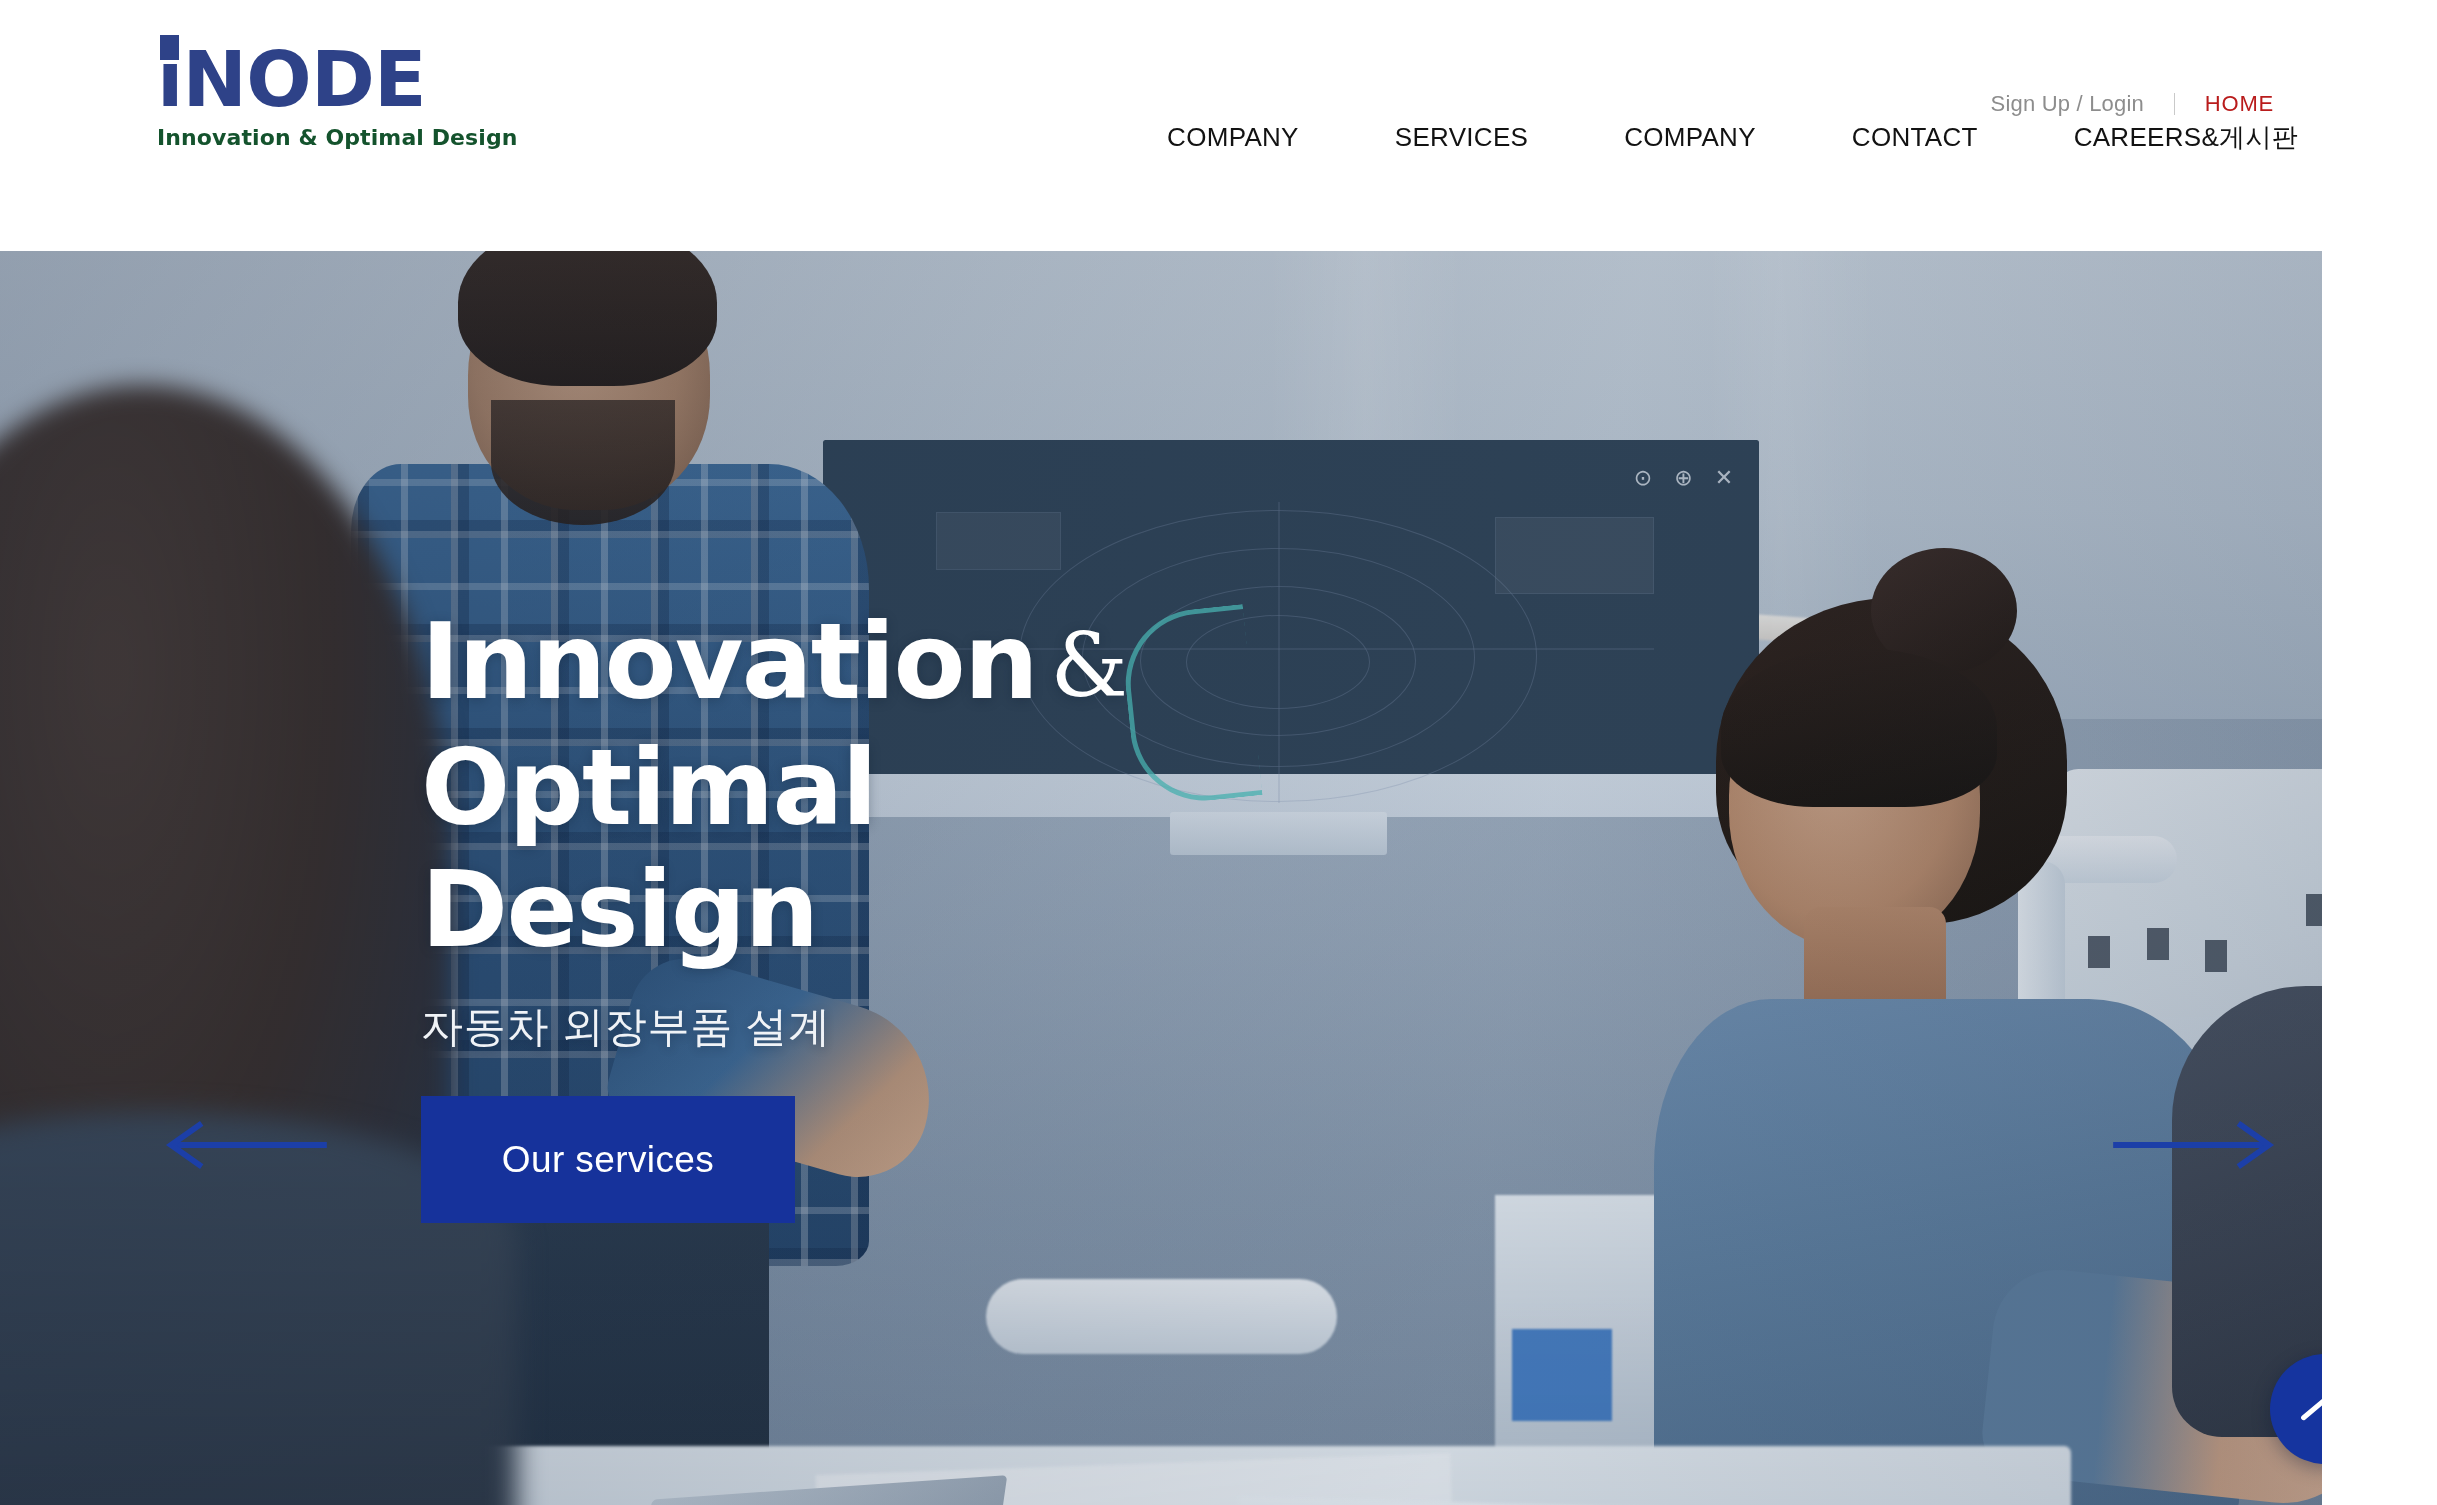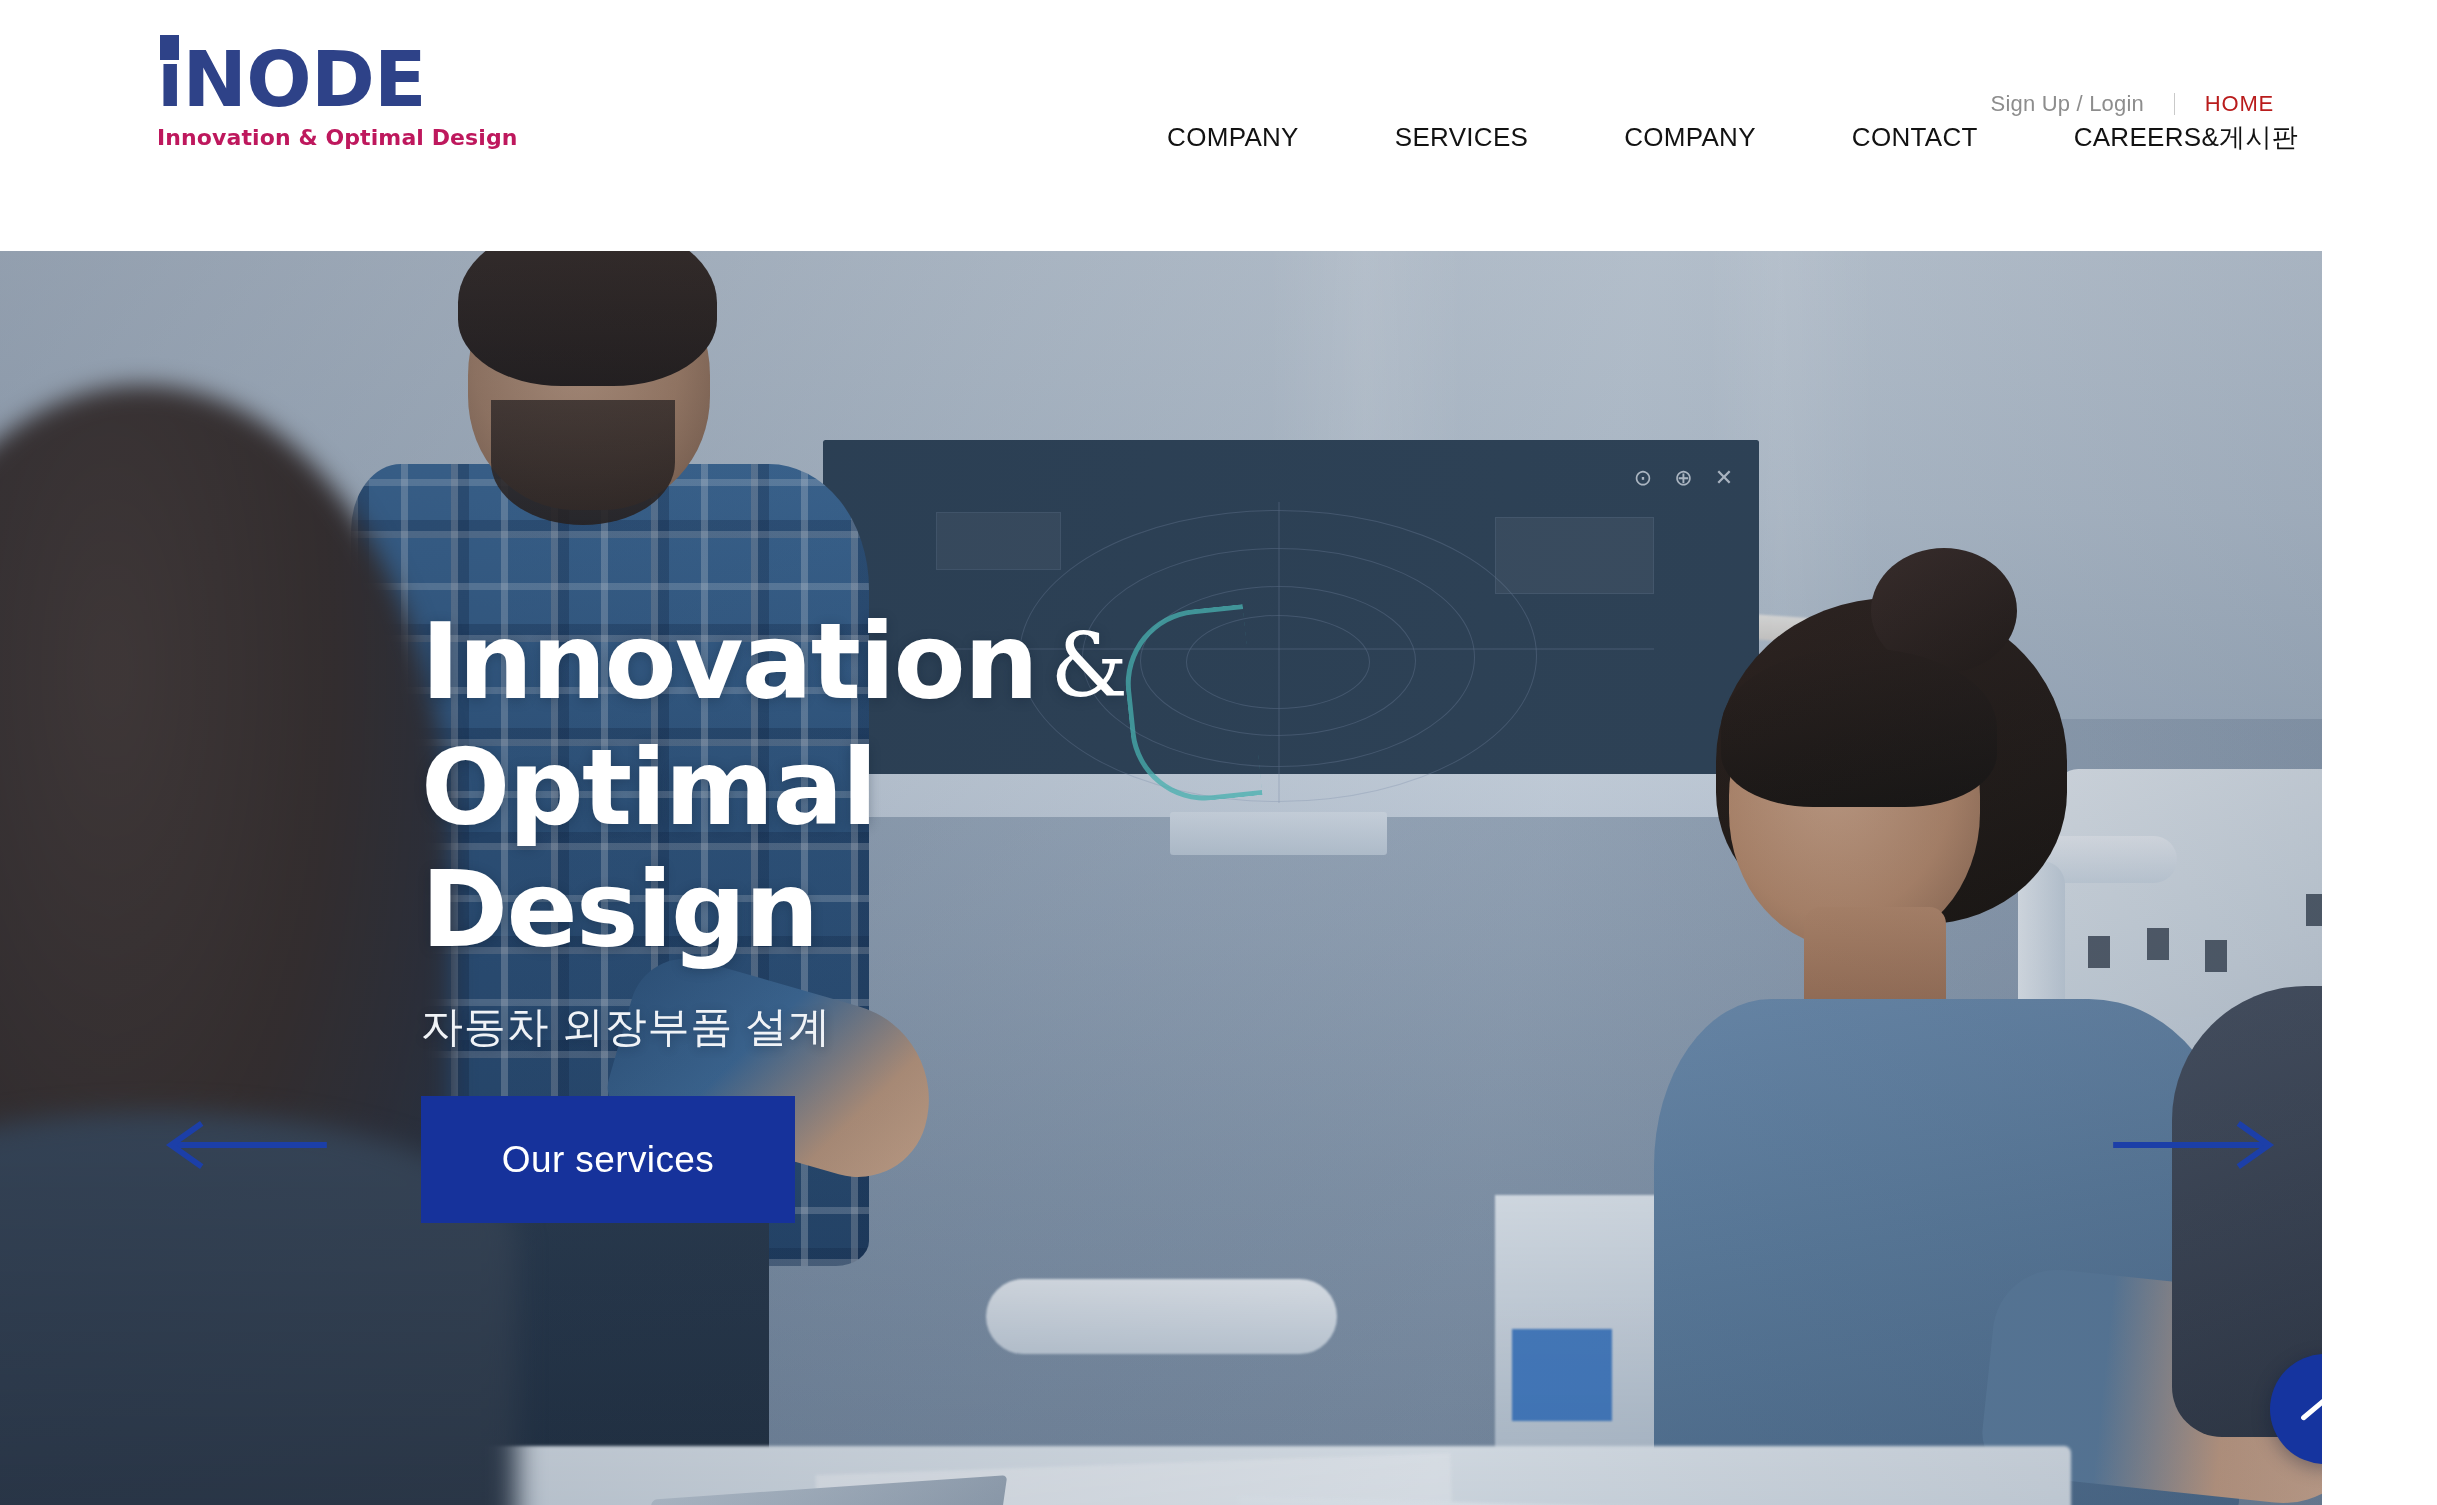--- a/index.html
+++ b/index.html
@@ -58,21 +58,21 @@
     height: 25px;
     background: #2e4288;
   }
   #logo-tag {
     display: block;
     margin-top: 5px;
     font-family: "DejaVu Sans", sans-serif;
     font-weight: 700;
     font-size: 22px;
     letter-spacing: 0.1px;
-    color: #be185d;
+    color: #14532d;
     white-space: nowrap;
   }
 
   
   #utility {
     position: absolute;
     right: 164px;
     top: 43px;
     display: flex;
     align-items: center;

